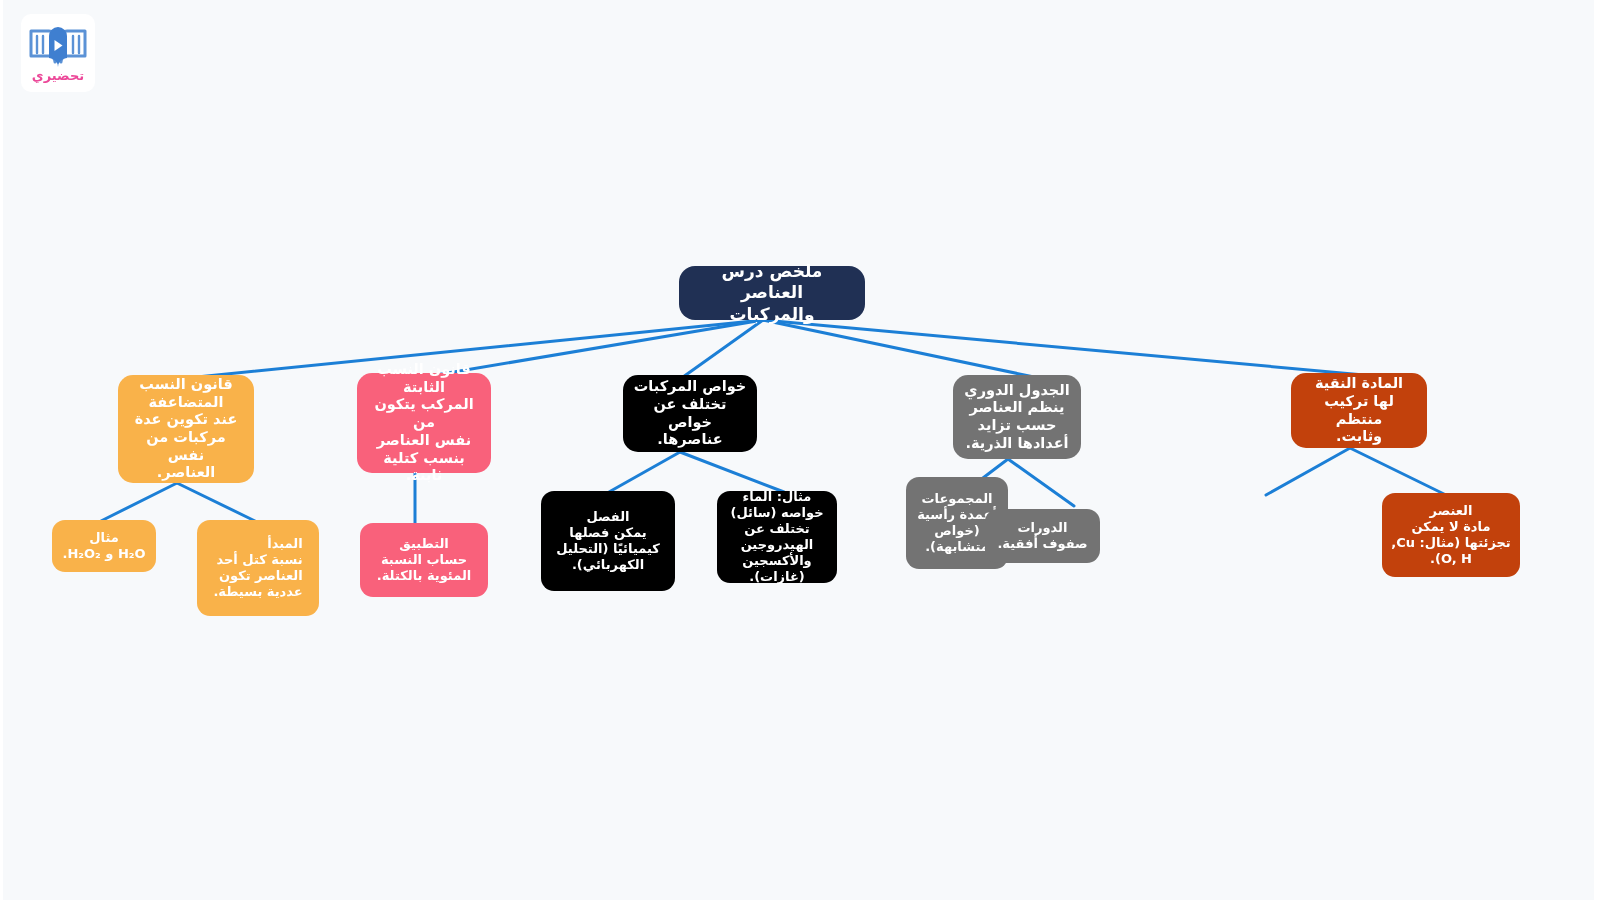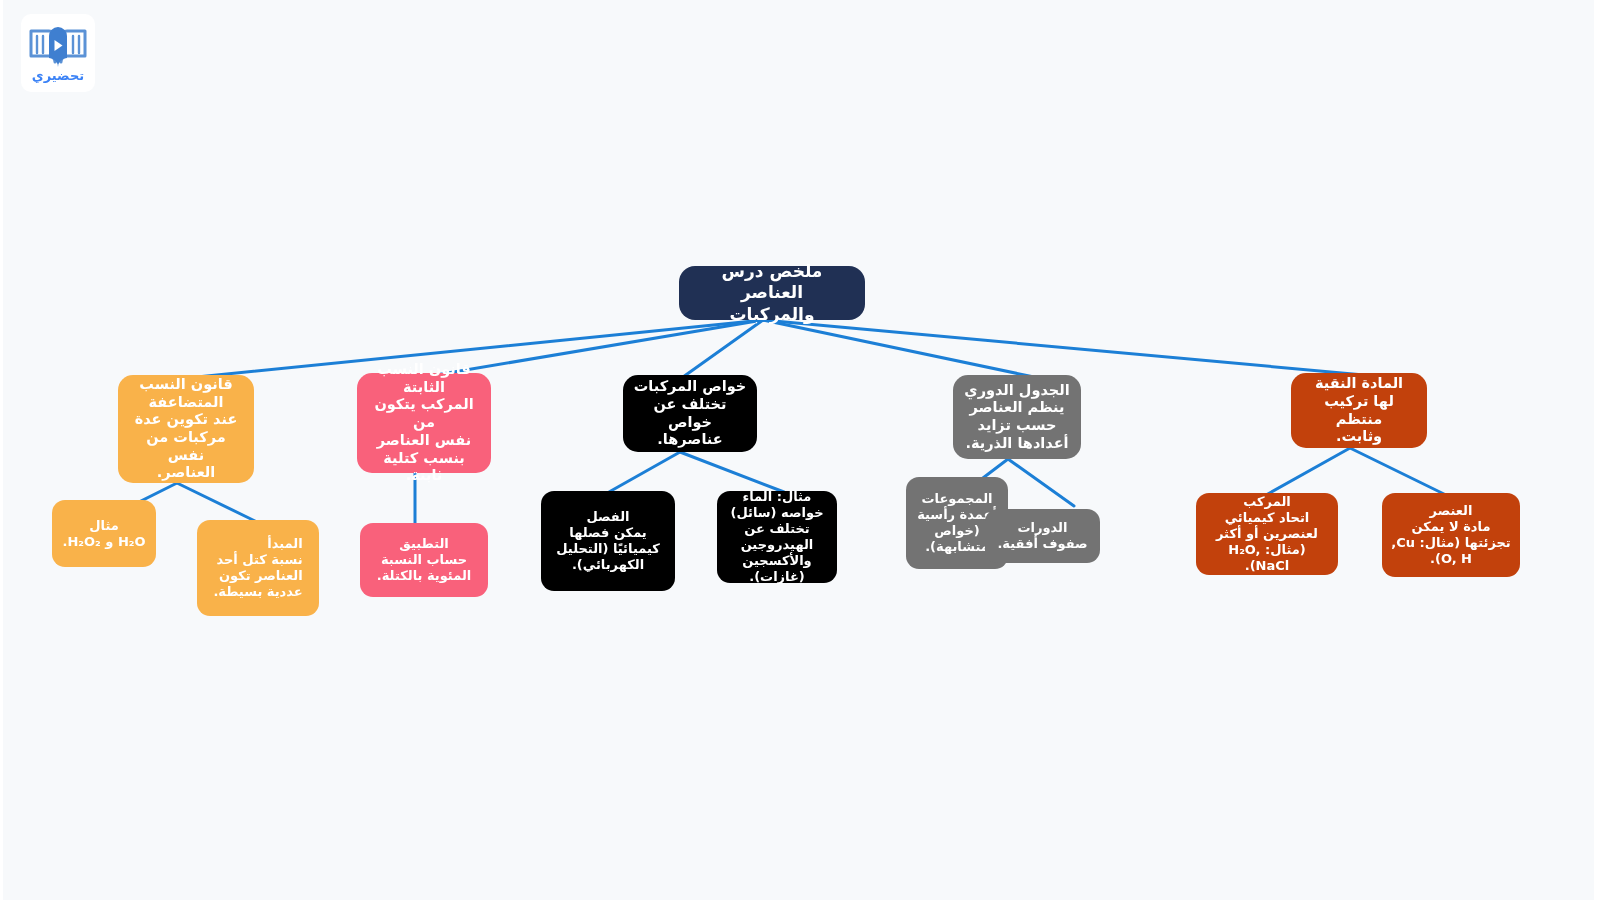--- a/index.html
+++ b/index.html
@@ -46,21 +46,21 @@
     justify-content: center;
   }
   #logo .book {
     width: 60px;
     height: 44px;
   }
   #logo .word {
     margin-top: 1px;
     font-size: 13px;
     font-weight: 700;
-    color: #3b82f6;
+    color: #ec4899;
     letter-spacing: 0px;
     line-height: 1;
   }
   
   .node {
     position: absolute;
     box-sizing: border-box;
     display: flex;
     align-items: center;
     justify-content: center;
@@ -137,21 +137,21 @@
   </div>
 
   <div class="node root" style="left:676px; top:266px; width:186px; height:54px;">ملخص درس العناصر
 والمركبات</div>
 
   <div class="node lvl1 c-orange" style="left:115px; top:375px; width:136px; height:108px;">قانون النسب
 المتضاعفة
 عند تكوين عدة
 مركبات من نفس
 العناصر.</div>
-  <div class="node lvl2 c-orange" style="left:49px; top:500px; width:104px; height:67px;">مثال
+  <div class="node lvl2 c-orange" style="left:49px; top:520px; width:104px; height:52px;">مثال
 H₂O و H₂O₂.</div>
   <div class="node lvl2 c-orange" style="left:194px; top:520px; width:122px; height:96px;text-align:right;">المبدأ
 نسبة كتل أحد
 العناصر تكون
 عددية بسيطة.</div>
 
   <div class="node lvl1 c-pink" style="left:354px; top:373px; width:134px; height:100px;">قانون النسب
 الثابتة
 المركب يتكون من
 نفس العناصر
@@ -181,22 +181,18 @@
   <div class="node lvl2 c-blue" style="left:879px; top:477px; width:102px; height:92px;margin-left:24px;">المجموعات
 أعمدة رأسية
 (خواص
 متشابهة).</div>
   <div class="node lvl2 c-blue" style="left:982px; top:509px; width:115px; height:54px;">الدورات
 صفوف أفقية.</div>
 
   <div class="node lvl1 c-teal" style="left:1288px; top:373px; width:136px; height:75px;">المادة النقية
 لها تركيب منتظم
 وثابت.</div>
-  <div class="node lvl2 c-teal" style="left:1193px; top:493px; width:142px; height:82px;">المركب
-اتحاد كيميائي
-لعنصرين أو أكثر
-(مثال: H₂O, NaCl).</div>
   <div class="node lvl2 c-teal" style="left:1379px; top:493px; width:138px; height:84px;">العنصر
 مادة لا يمكن
 تجزئتها (مثال: Cu,
 O, H).</div>
 
 </div>
 
 </body></html>

